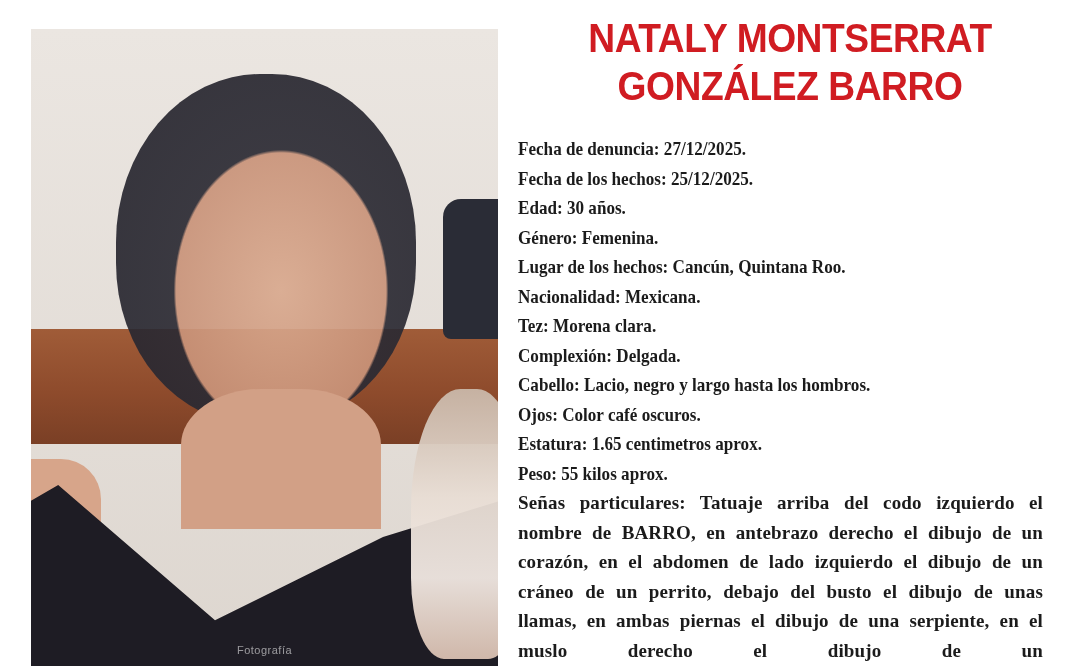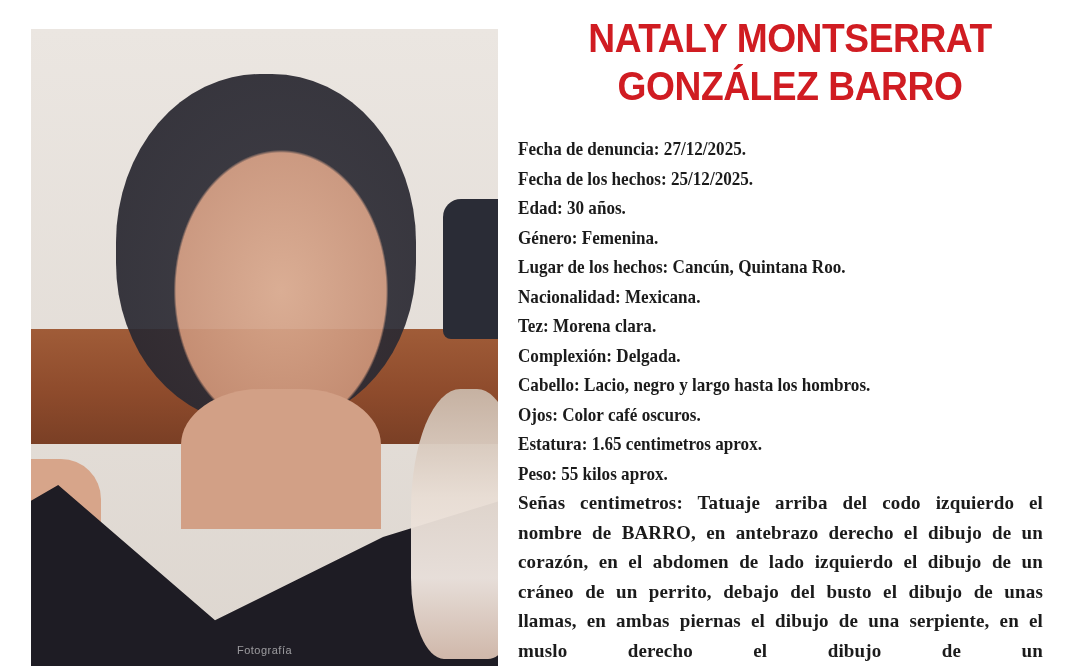--- a/index.html
+++ b/index.html
@@ -184,17 +184,17 @@
     <div class="detail-row">
       <span class="detail-label">Ojos</span><span class="detail-value">Color café oscuros.</span>
     </div>
     <div class="detail-row">
       <span class="detail-label">Estatura</span><span class="detail-value">1.65 centimetros aprox.</span>
     </div>
     <div class="detail-row">
       <span class="detail-label">Peso</span><span class="detail-value">55 kilos aprox.</span>
     </div>
     <div class="senas">
-      <span class="detail-label">Señas centimetros</span><span class="detail-value">Tatuaje arriba del codo izquierdo el nombre de BARRO, en antebrazo derecho el dibujo de un corazón, en el abdomen de lado izquierdo el dibujo de un cráneo de un perrito, debajo del busto el dibujo de unas llamas, en ambas piernas el dibujo de una serpiente, en el muslo derecho el dibujo de un</span>
+      <span class="detail-label">Señas particulares</span><span class="detail-value">Tatuaje arriba del codo izquierdo el nombre de BARRO, en antebrazo derecho el dibujo de un corazón, en el abdomen de lado izquierdo el dibujo de un cráneo de un perrito, debajo del busto el dibujo de unas llamas, en ambas piernas el dibujo de una serpiente, en el muslo derecho el dibujo de un</span>
     </div>
   </div>
 
 </div>
 
 </body></html>

